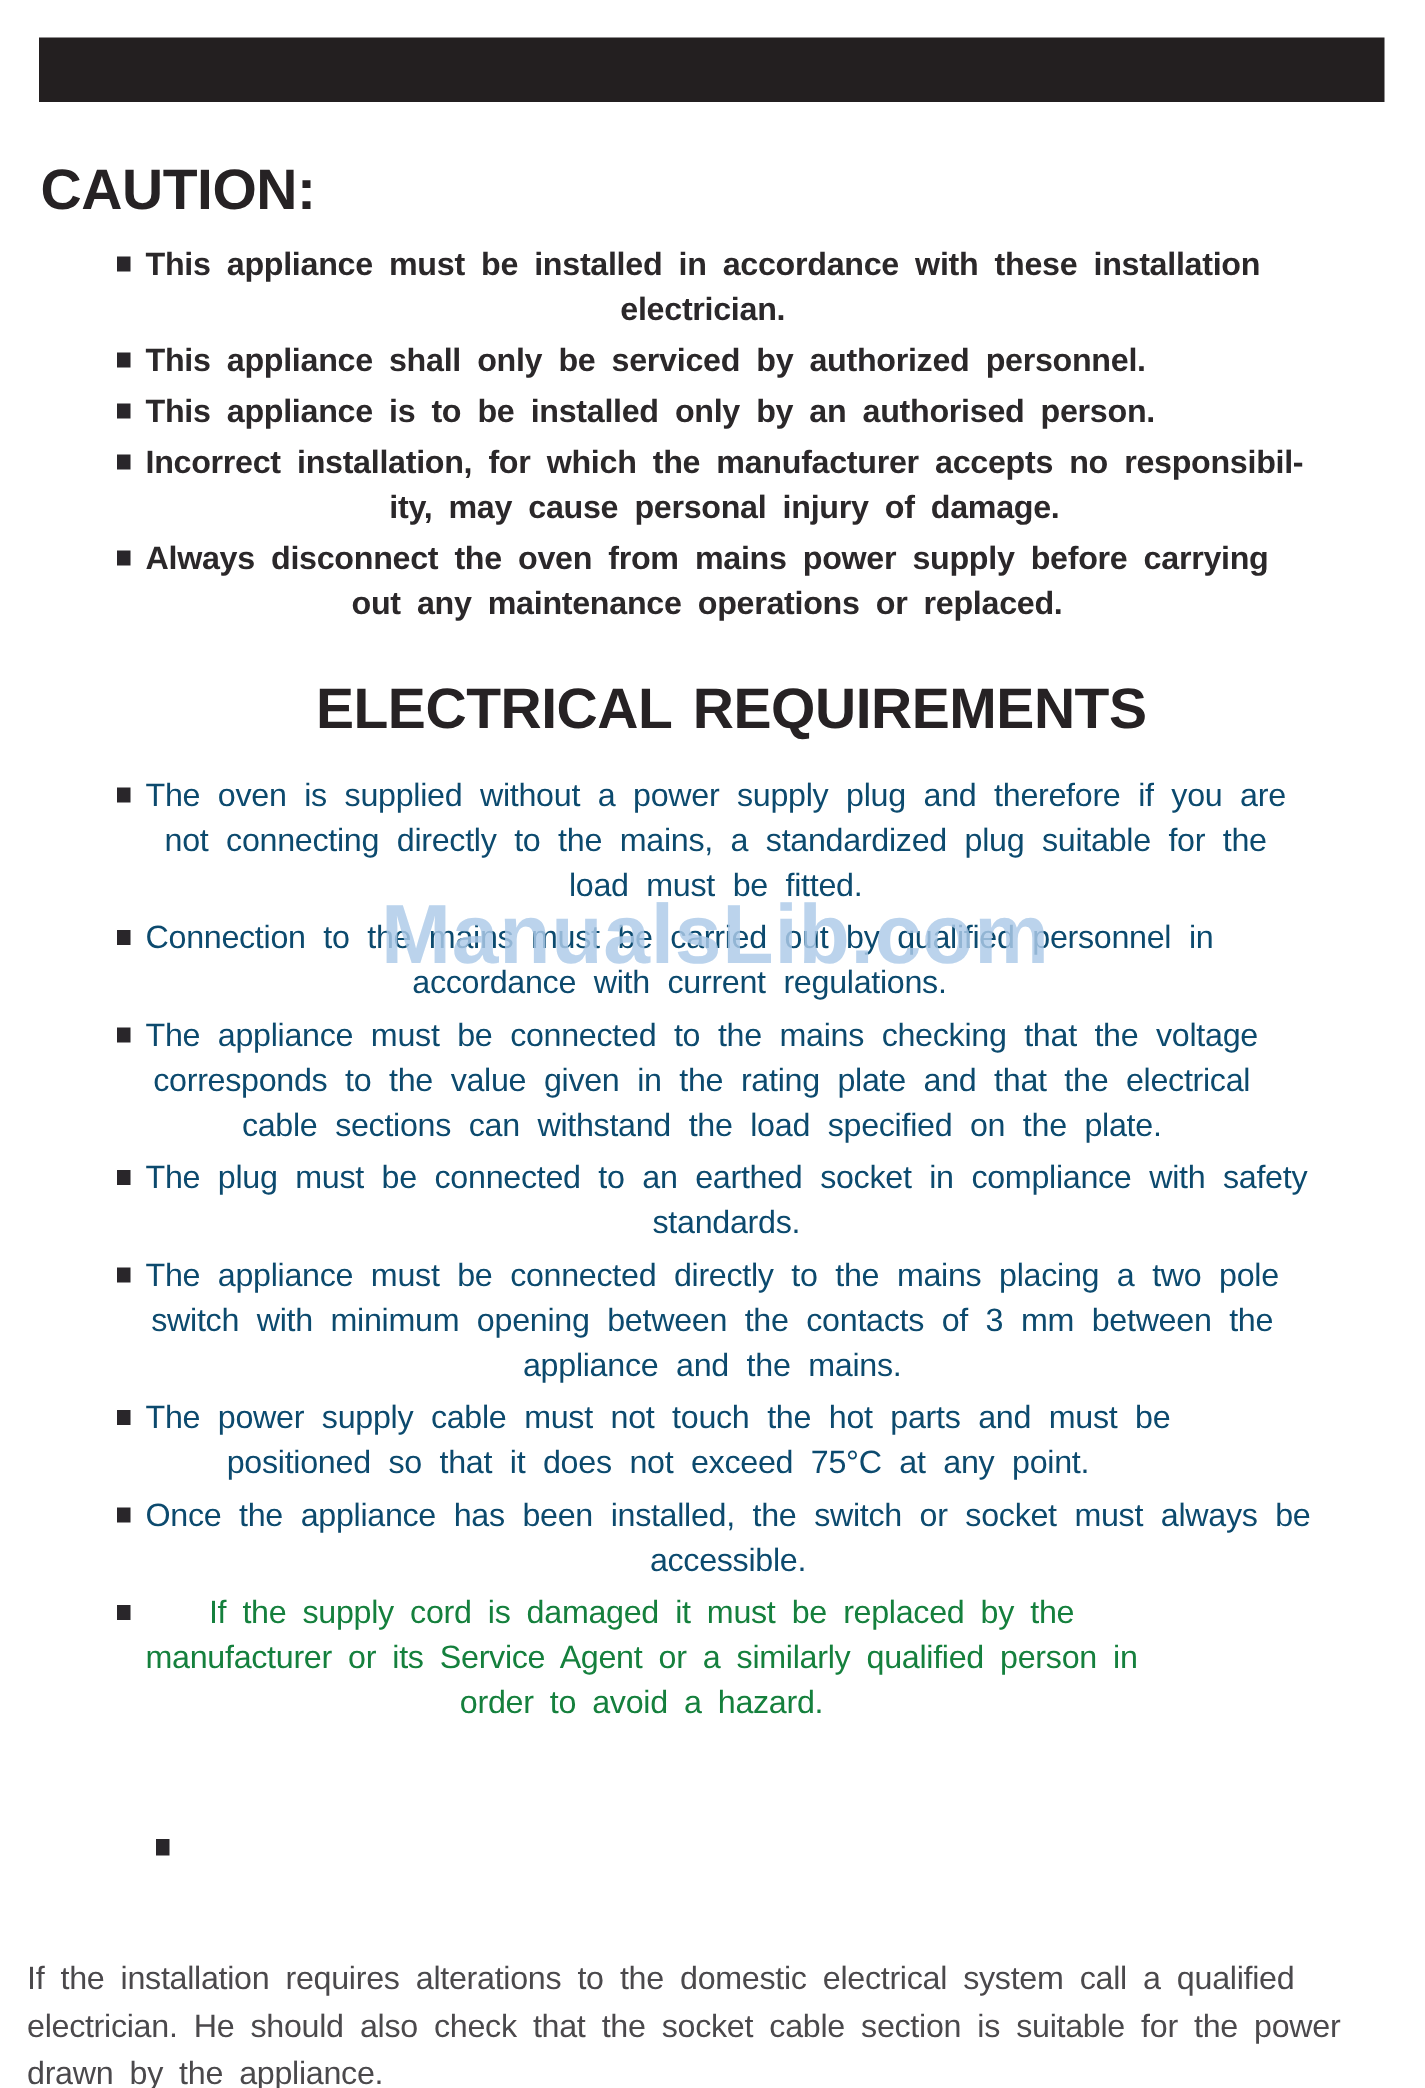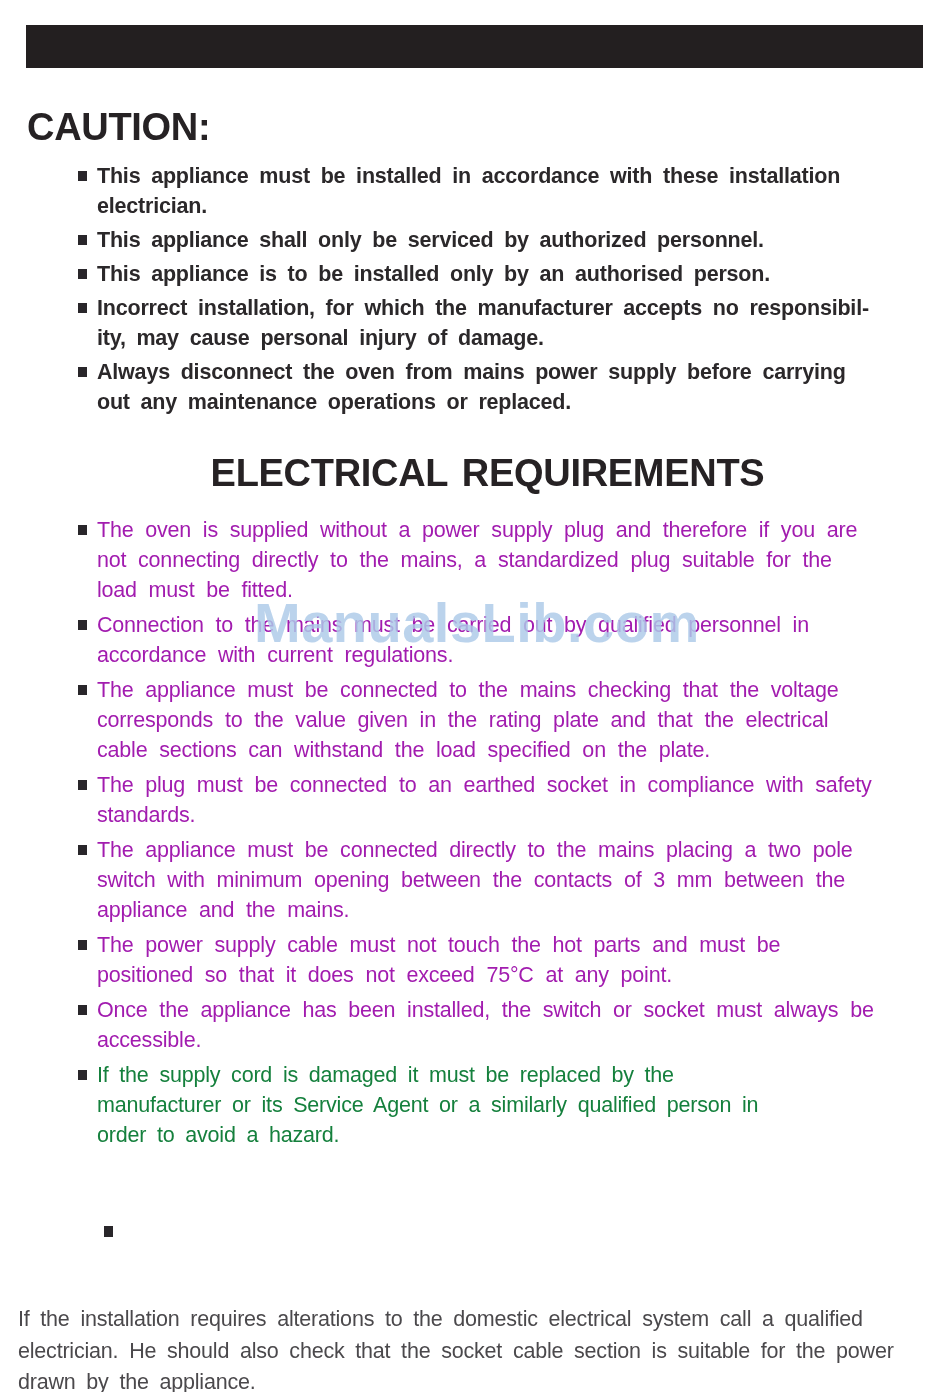--- a/index.html
+++ b/index.html
@@ -13,31 +13,31 @@
   }
   .heading{
     font-weight:bold;color:#262224;font-size:38px;line-height:31px;
     letter-spacing:-0.3px;word-spacing:4px;
   }
   .h-caution{margin:44px 0 0 27px;}
   .h-electrical{margin:41px 0 0 25px;text-align:center;}
   .blist{margin-left:78px;}
   .blist.caution{margin-top:18px;width:828px;}
   .blist.electrical{margin-top:26px;width:850px;}
-  .bullet{display:flex;margin-bottom:4px;}
+  .bullet{display:flex;margin-bottom:4px;text-align:center;}
   .blist.electrical .bullet{margin-bottom:5px;}
   .marker{
     flex:none;width:9px;height:10px;background:#29262a;margin:10px 10px 0 0;
   }
   .lines{font-size:21.5px;line-height:30px;}
   .caution .lines{
     font-weight:bold;color:#2b282a;word-spacing:5px;letter-spacing:-0.2px;
   }
   .electrical .lines{
-    font-weight:normal;color:#a21caf;word-spacing:6px;letter-spacing:-0.2px;
+    font-weight:normal;color:#0c4a6e;word-spacing:6px;letter-spacing:-0.2px;
   }
   .electrical .bullet.bold .lines{
     font-weight:normal;color:#15803d;word-spacing:5px;
   }
   .lone-bullet{
     position:absolute;left:104px;top:1226px;width:9px;height:11px;background:#29262a;
   }
   .footer{
     position:absolute;left:18px;top:1304px;width:914px;
     font-size:21.5px;line-height:31.5px;color:#4b494c;

